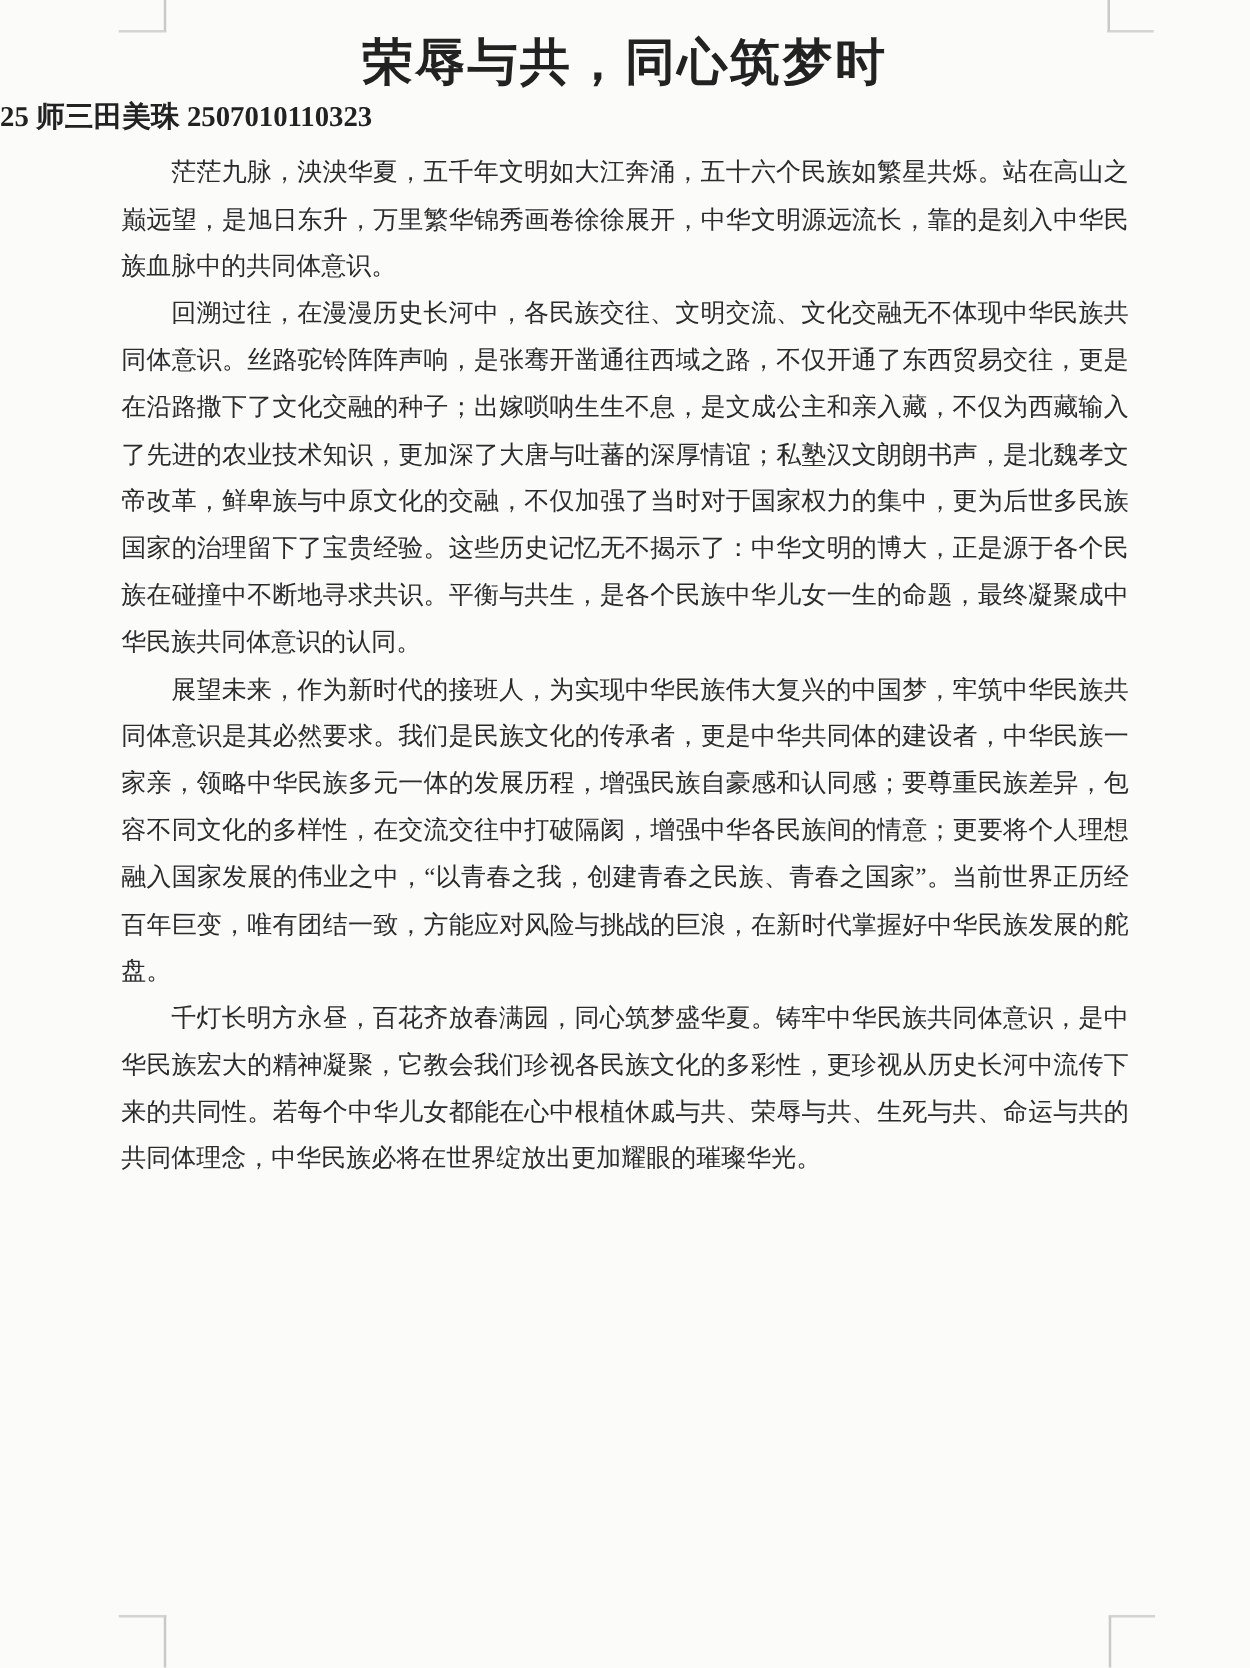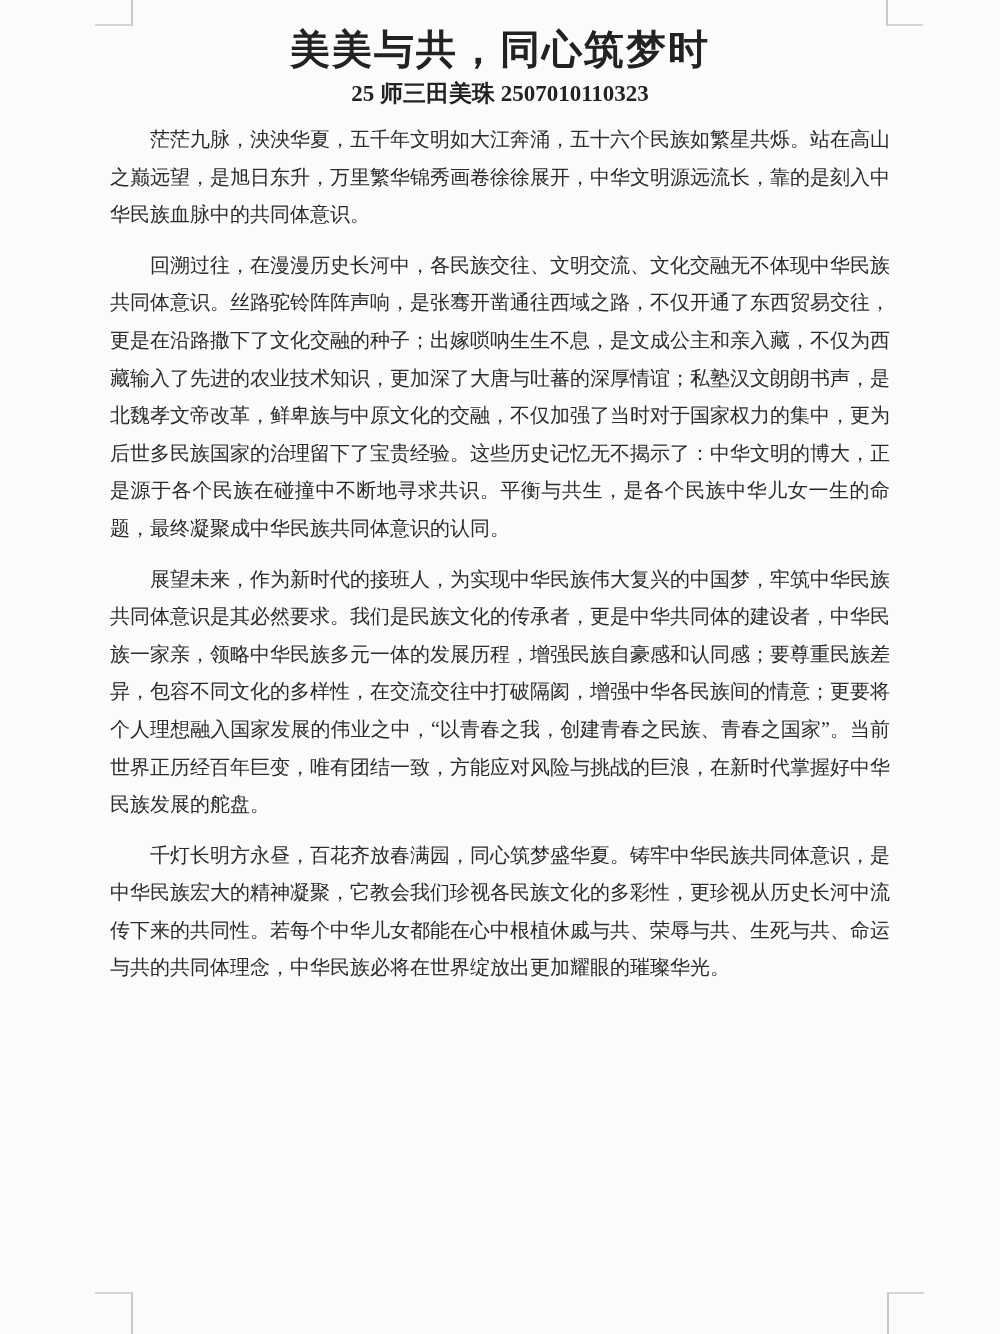--- a/index.html
+++ b/index.html
@@ -35,51 +35,50 @@
     padding-top: 26px;
     text-align: center;
     font-size: 40px;
     line-height: 48px;
     font-weight: bold;
     letter-spacing: 2px;
     color: #222;
   }
   .byline {
     margin-top: 6px;
-    text-align: center;
     font-size: 23px;
     line-height: 28px;
     font-weight: bold;
     color: #222;
   }
   .essay-body {
     margin: 12px auto 0 auto;
     width: 806px;
     font-size: 20px;
     line-height: 37.6px;
     color: #2b2b2b;
     text-align: justify;
   }
   .essay-body p {
-    margin: 13px;
+    margin: 0;
     padding: 0;
     text-indent: 2em;
     text-align: justify;
   }
 </style>
 </head>
 <body>
 
 <div class="page">
   <div class="crop tl"></div>
   <div class="crop tr"></div>
   <div class="crop bl"></div>
   <div class="crop br"></div>
 
-  <h1 class="title">美美与共，同心筑梦时</h1>
+  <h1 class="title">荣辱与共，同心筑梦时</h1>
   <div class="byline">25 师三田美珠 2507010110323</div>
 
   <div class="essay-body">
       <p>茫茫九脉，泱泱华夏，五千年文明如大江奔涌，五十六个民族如繁星共烁。站在高山之巅远望，是旭日东升，万里繁华锦秀画卷徐徐展开，中华文明源远流长，靠的是刻入中华民族血脉中的共同体意识。</p>
       <p>回溯过往，在漫漫历史长河中，各民族交往、文明交流、文化交融无不体现中华民族共同体意识。丝路驼铃阵阵声响，是张骞开凿通往西域之路，不仅开通了东西贸易交往，更是在沿路撒下了文化交融的种子；出嫁唢呐生生不息，是文成公主和亲入藏，不仅为西藏输入了先进的农业技术知识，更加深了大唐与吐蕃的深厚情谊；私塾汉文朗朗书声，是北魏孝文帝改革，鲜卑族与中原文化的交融，不仅加强了当时对于国家权力的集中，更为后世多民族国家的治理留下了宝贵经验。这些历史记忆无不揭示了：中华文明的博大，正是源于各个民族在碰撞中不断地寻求共识。平衡与共生，是各个民族中华儿女一生的命题，最终凝聚成中华民族共同体意识的认同。</p>
       <p>展望未来，作为新时代的接班人，为实现中华民族伟大复兴的中国梦，牢筑中华民族共同体意识是其必然要求。我们是民族文化的传承者，更是中华共同体的建设者，中华民族一家亲，领略中华民族多元一体的发展历程，增强民族自豪感和认同感；要尊重民族差异，包容不同文化的多样性，在交流交往中打破隔阂，增强中华各民族间的情意；更要将个人理想融入国家发展的伟业之中，“以青春之我，创建青春之民族、青春之国家”。当前世界正历经百年巨变，唯有团结一致，方能应对风险与挑战的巨浪，在新时代掌握好中华民族发展的舵盘。</p>
       <p>千灯长明方永昼，百花齐放春满园，同心筑梦盛华夏。铸牢中华民族共同体意识，是中华民族宏大的精神凝聚，它教会我们珍视各民族文化的多彩性，更珍视从历史长河中流传下来的共同性。若每个中华儿女都能在心中根植休戚与共、荣辱与共、生死与共、命运与共的共同体理念，中华民族必将在世界绽放出更加耀眼的璀璨华光。</p>
     </div>
 </div>
 

